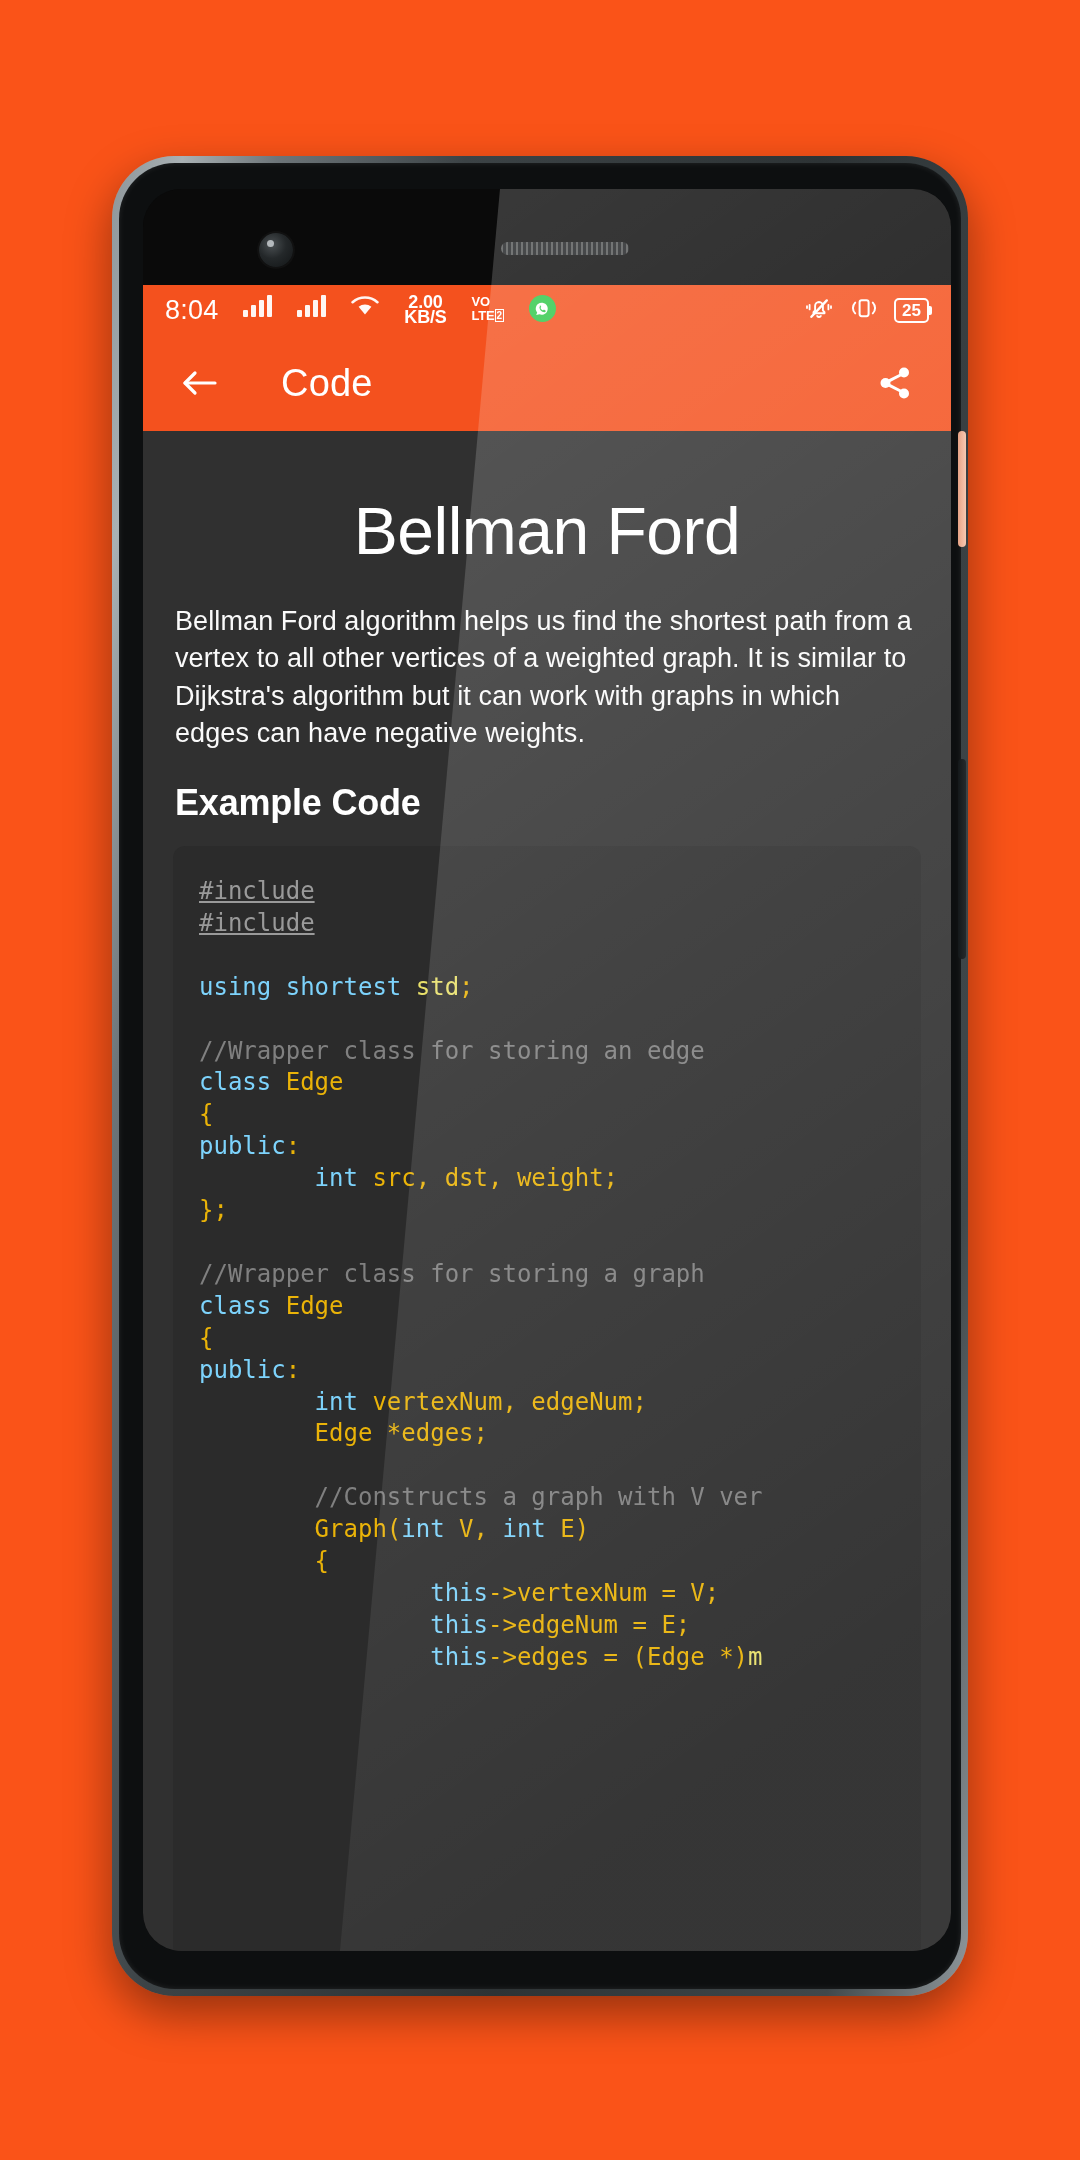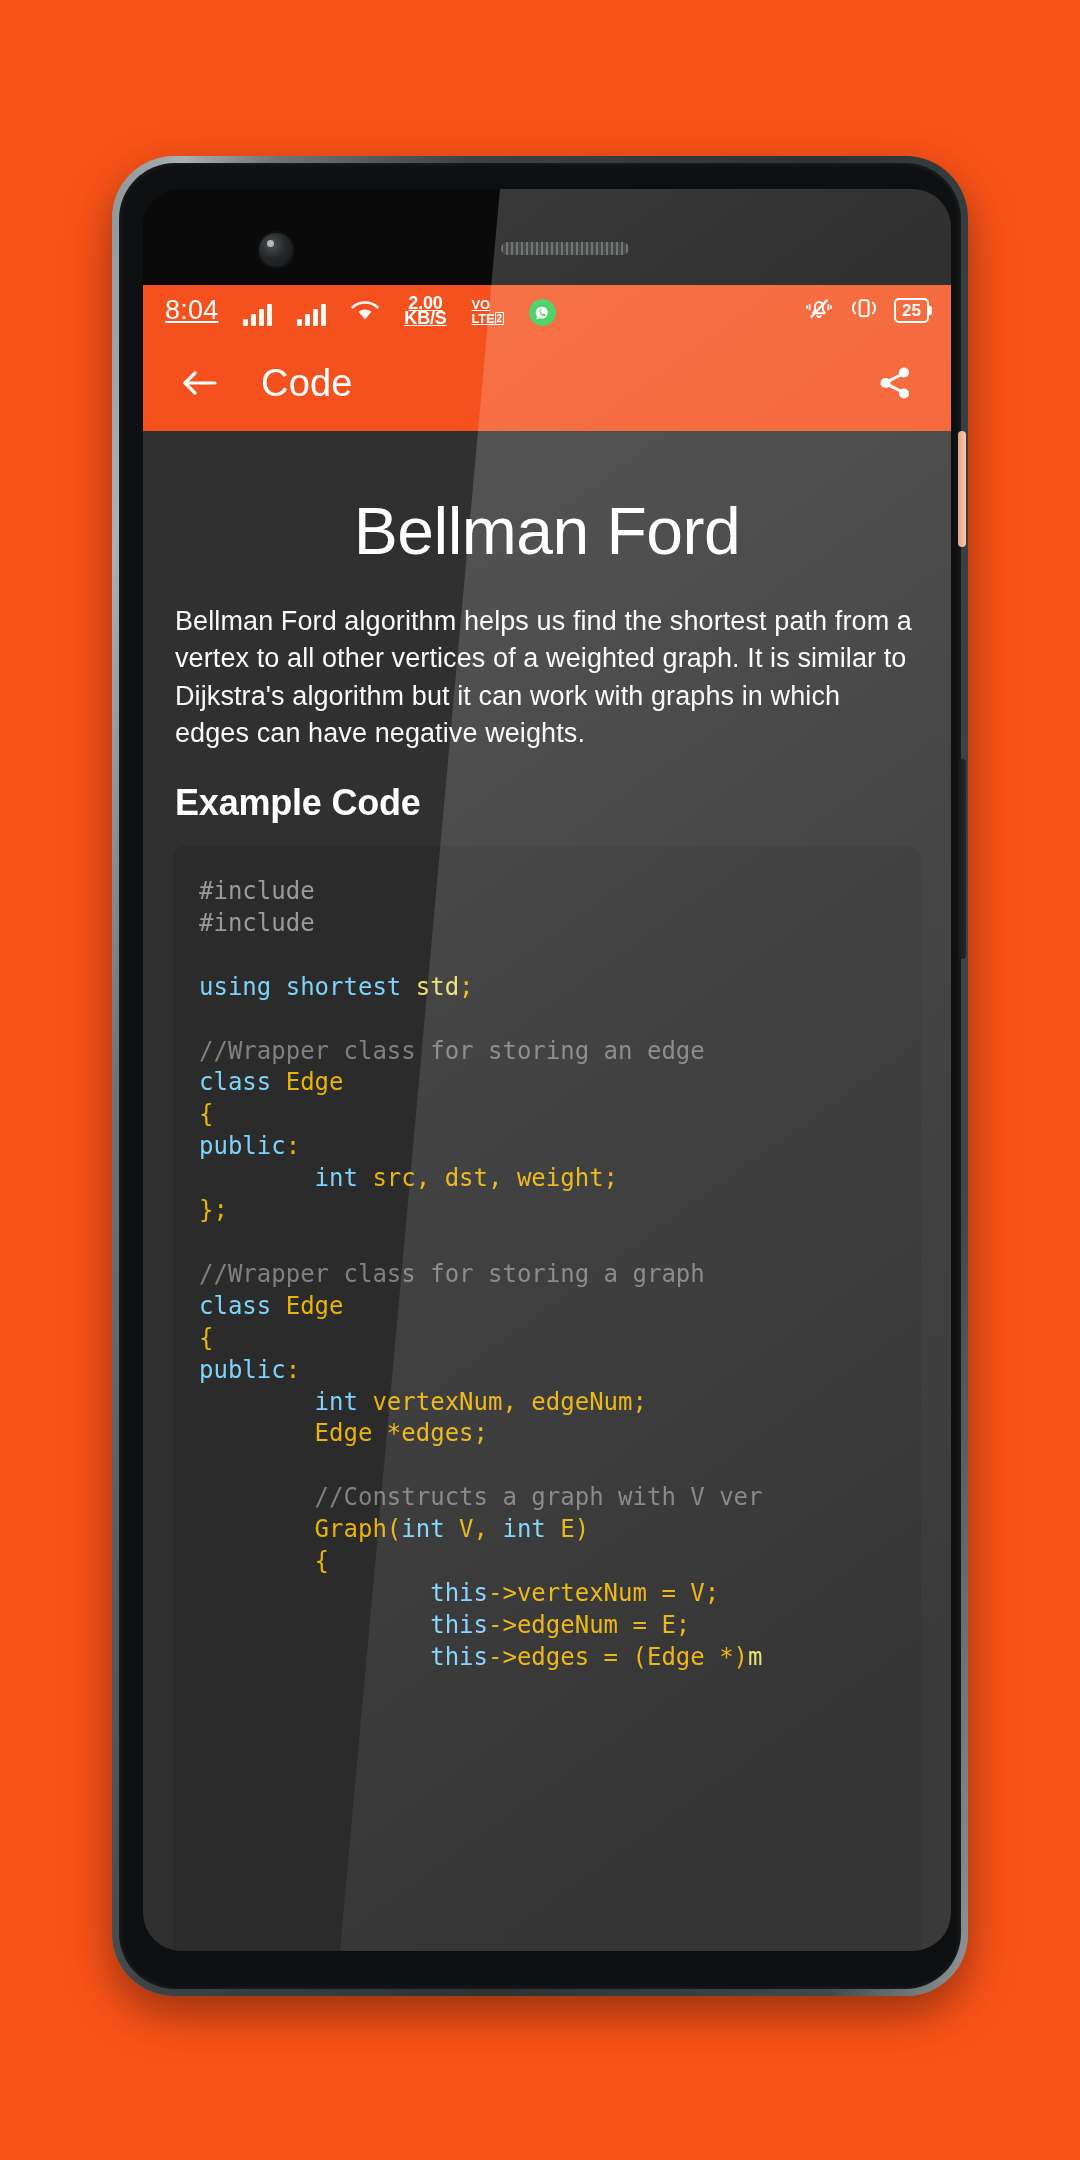--- a/index.html
+++ b/index.html
@@ -112,23 +112,22 @@
   #status-bar {
     height: 50px;
     background: #f4511e;
     display: flex;
     align-items: center;
     padding: 0 22px;
     color: #fff;
   }
   #status-left {
     display: flex;
-    align-items: flex-end;
+    align-items: flex-start;
     gap: 25px;
-    text-decoration: underline;
   }
   #status-time {
     font-size: 27px;
     font-weight: 500;
     letter-spacing: .2px;
   }
   .signal-bars {
     display: flex;
     align-items: flex-end;
     gap: 3px;
@@ -203,21 +202,21 @@
     padding: 0 30px;
     color: #fff;
   }
   #back-button {
     width: 52px; height: 52px;
     display: flex; align-items: center; justify-content: center;
   }
   #app-bar-title {
     font-size: 38px;
     font-weight: 400;
-    margin-left: 36px;
+    margin-left: 56px;
     letter-spacing: .2px;
   }
   #share-button {
     margin-left: auto;
     width: 52px; height: 52px;
     display: flex; align-items: center; justify-content: center;
   }
 
   
   #content {
@@ -261,21 +260,21 @@
     line-height: 1.33;
     white-space: pre;
     color: #d8d8d8;
     overflow: hidden;
     height: 100%;
   }
   .tok-kw      { color: #7dd3fc; }
   .tok-cmt     { color: #808080; }
   .tok-str     { color: #e8e06a; }
   .tok-plain   { color: #eab308; }
-  .tok-pre     { color: #9a9a9a; }
+  .tok-pre     { color: #9a9a9a; text-decoration: underline; }
 
   
   #glare {
     position: absolute;
     left: 0; top: 0;
     width: 1080px; height: 2160px;
     pointer-events: none;
     z-index: 50;
   }
 </style>

